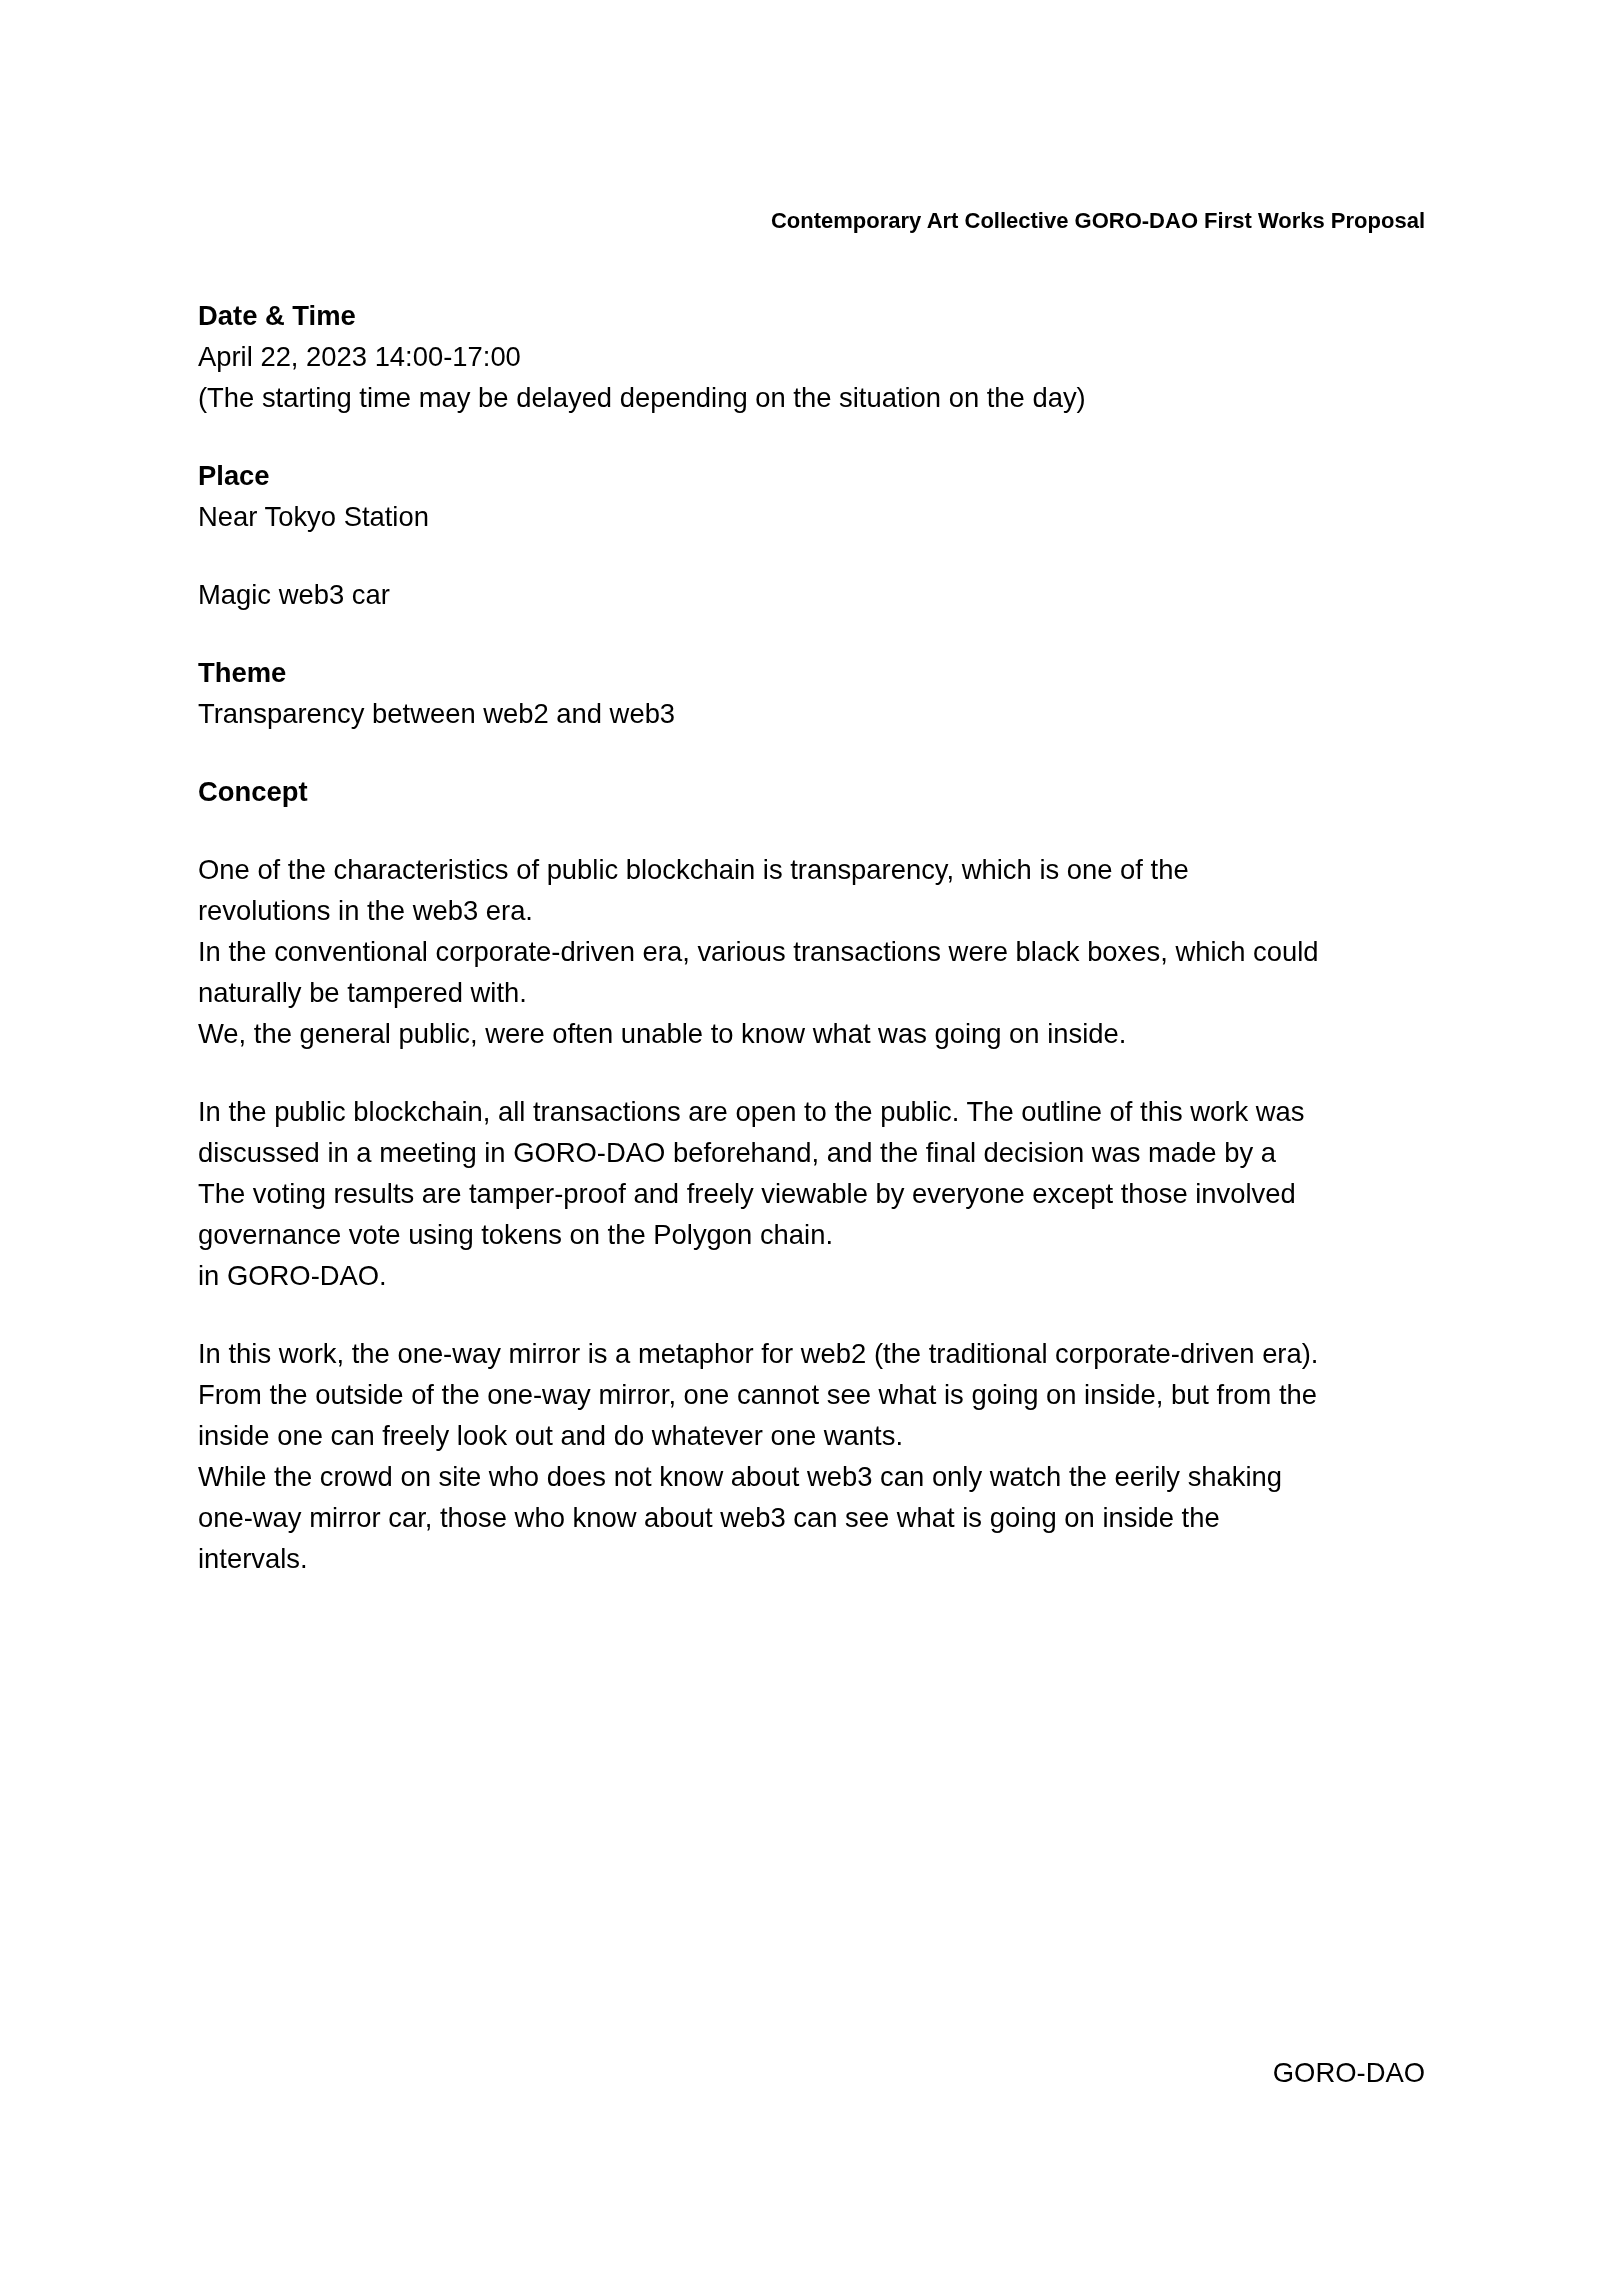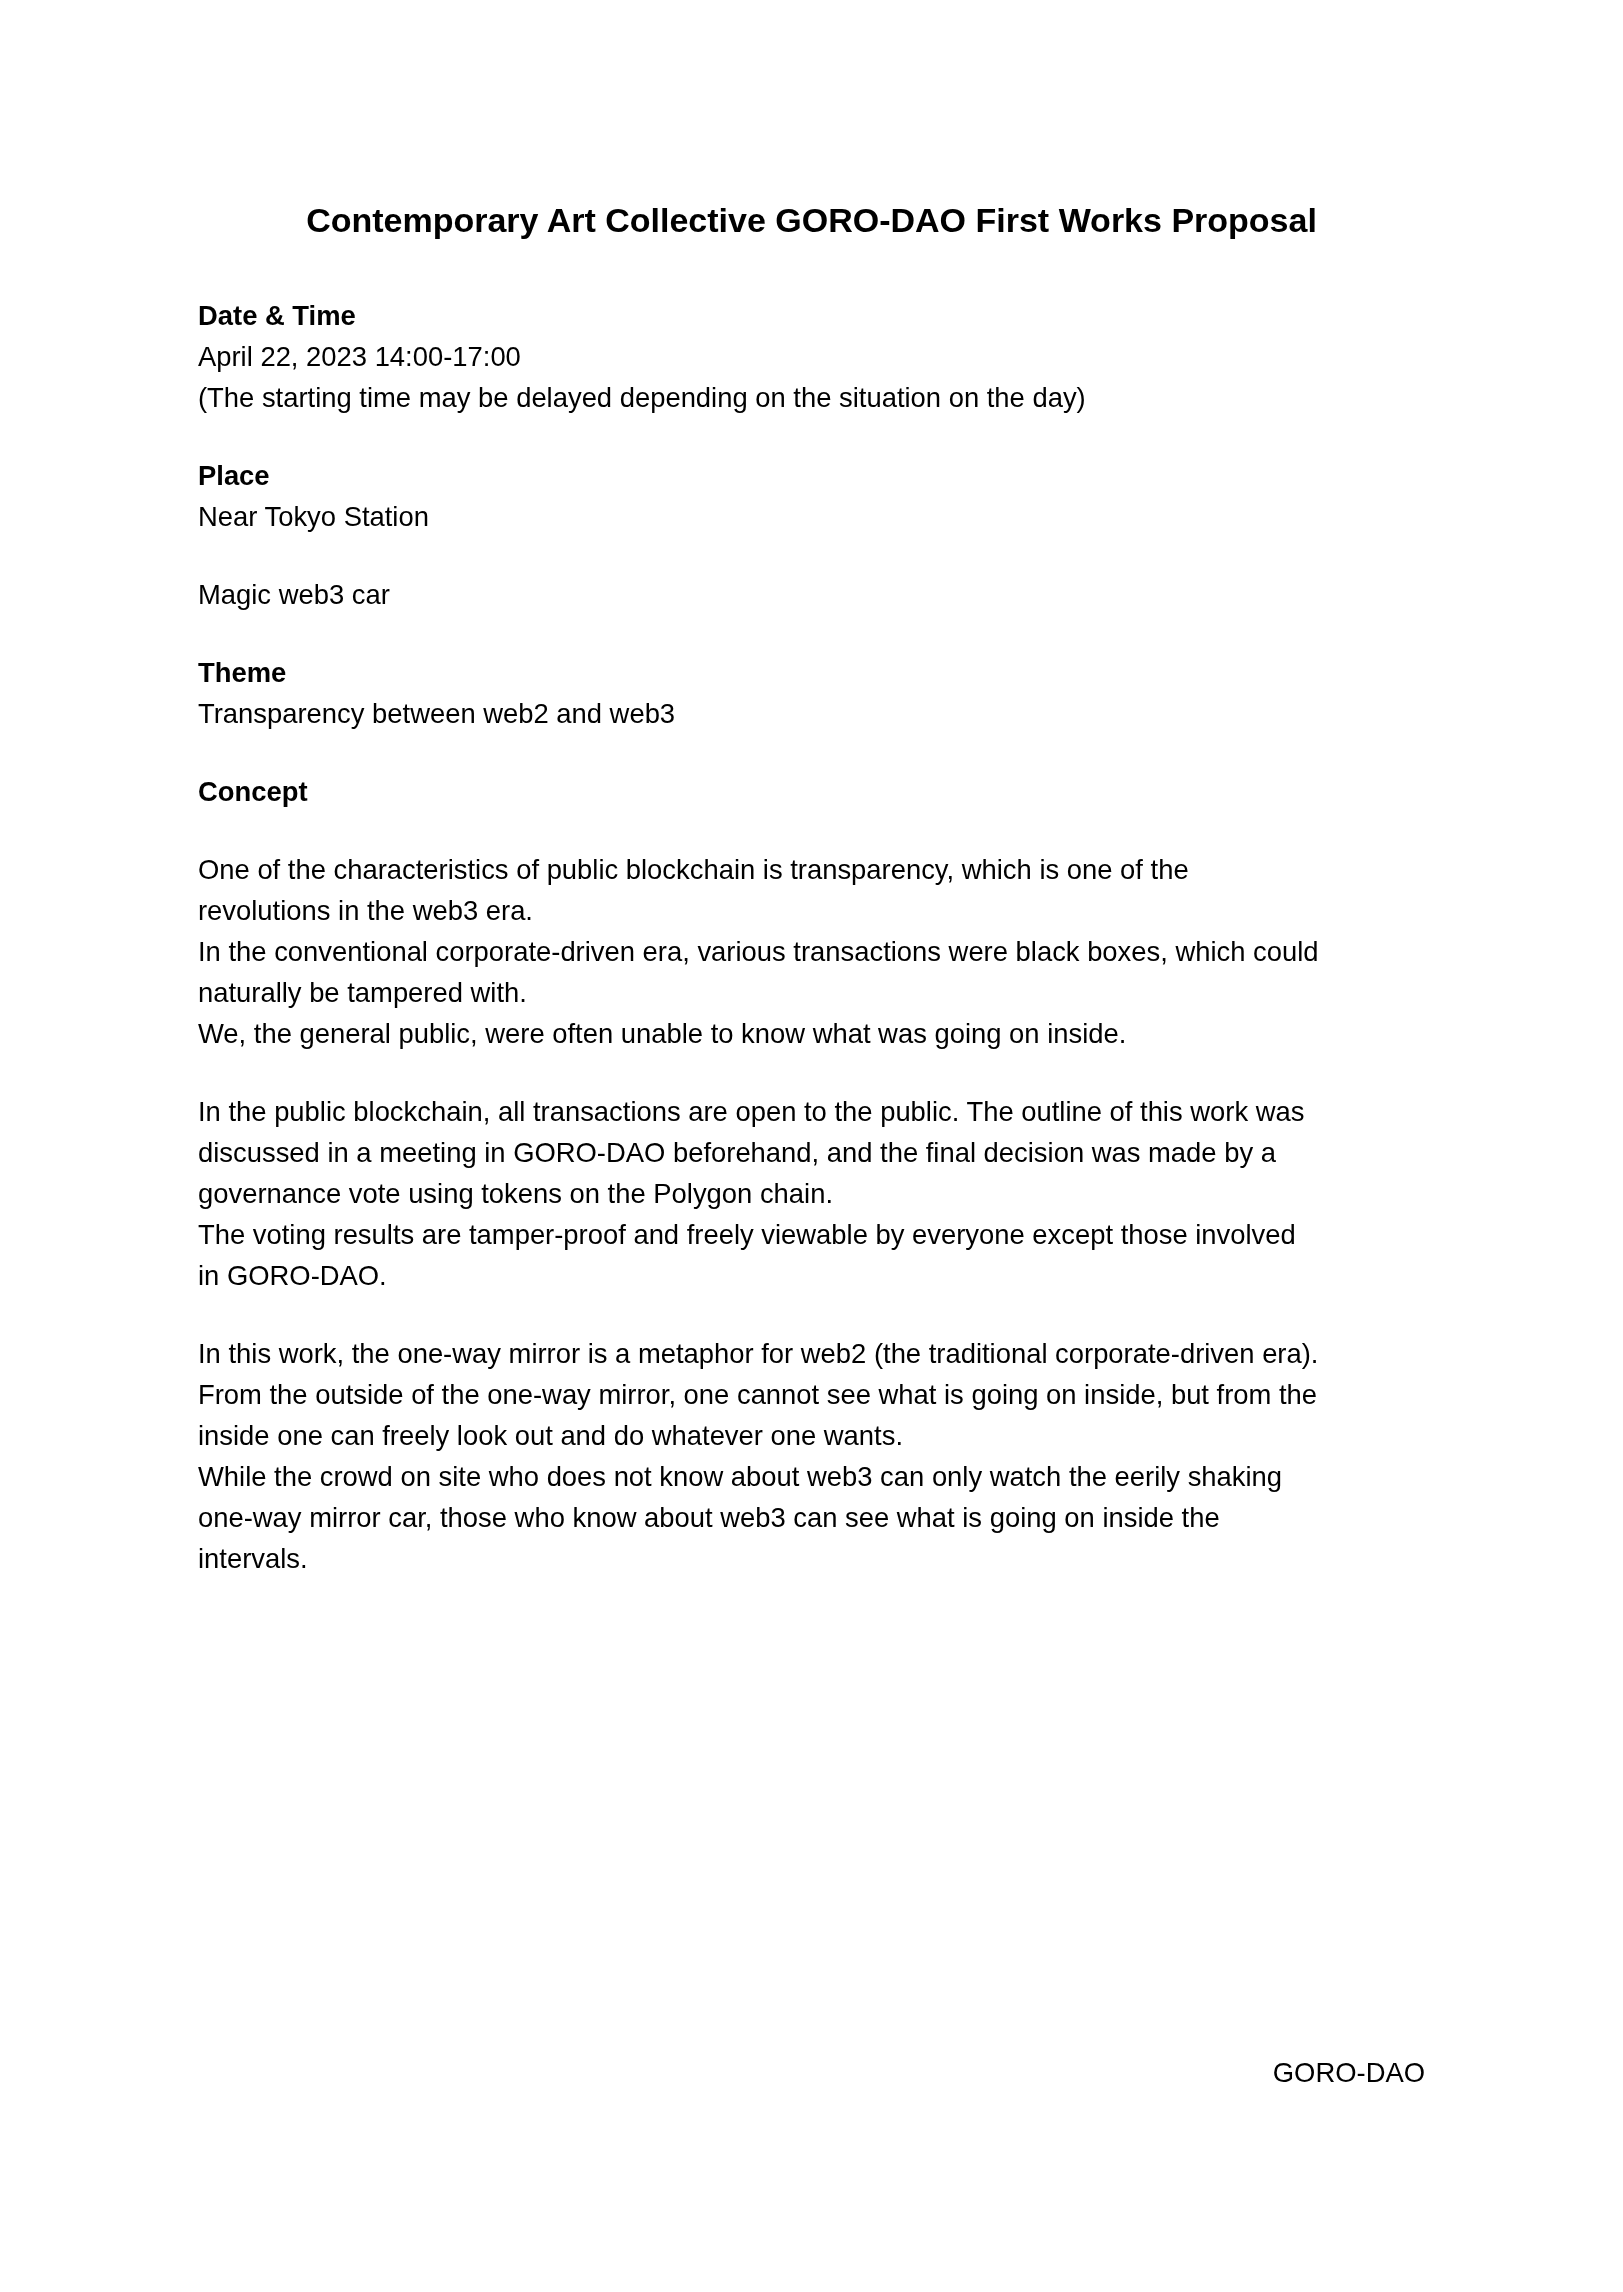--- a/index.html
+++ b/index.html
@@ -15,24 +15,24 @@
     background: #ffffff;
     box-sizing: border-box;
     padding: 199px 198px 0 198px;
     font-family: "Liberation Sans", "DejaVu Sans", sans-serif;
     color: #000000;
     font-size: 27.4px;
     line-height: 41px;
   }
   .doc-title {
     margin: 0 0 53px 0;
-    font-size: 34px;
+    font-size: 22px;
     line-height: 43px;
     font-weight: 700;
-    text-align: center;
+    text-align: right;
     white-space: nowrap;
   }
   .section { margin-top: 37px; }
   .section:first-of-type { margin-top: 16px; }
   .heading {
     font-weight: 700;
   }
   .line {
     white-space: nowrap;
   }
@@ -81,22 +81,22 @@
       <div class="line">One of the characteristics of public blockchain is transparency, which is one of the</div>
       <div class="line">revolutions in the web3 era.</div>
       <div class="line">In the conventional corporate-driven era, various transactions were black boxes, which could</div>
       <div class="line">naturally be tampered with.</div>
       <div class="line">We, the general public, were often unable to know what was going on inside.</div>
     </div>
 
     <div class="paragraph">
       <div class="line">In the public blockchain, all transactions are open to the public. The outline of this work was</div>
       <div class="line">discussed in a meeting in GORO-DAO beforehand, and the final decision was made by a</div>
+      <div class="line">The voting results are tamper-proof and freely viewable by everyone except those involved</div>
       <div class="line">governance vote using tokens on the Polygon chain.</div>
-      <div class="line">The voting results are tamper-proof and freely viewable by everyone except those involved</div>
       <div class="line">in GORO-DAO.</div>
     </div>
 
     <div class="paragraph">
       <div class="line">In this work, the one-way mirror is a metaphor for web2 (the traditional corporate-driven era).</div>
       <div class="line">From the outside of the one-way mirror, one cannot see what is going on inside, but from the</div>
       <div class="line">inside one can freely look out and do whatever one wants.</div>
       <div class="line">While the crowd on site who does not know about web3 can only watch the eerily shaking</div>
       <div class="line">one-way mirror car, those who know about web3 can see what is going on inside the</div>
       <div class="line">intervals.</div>

